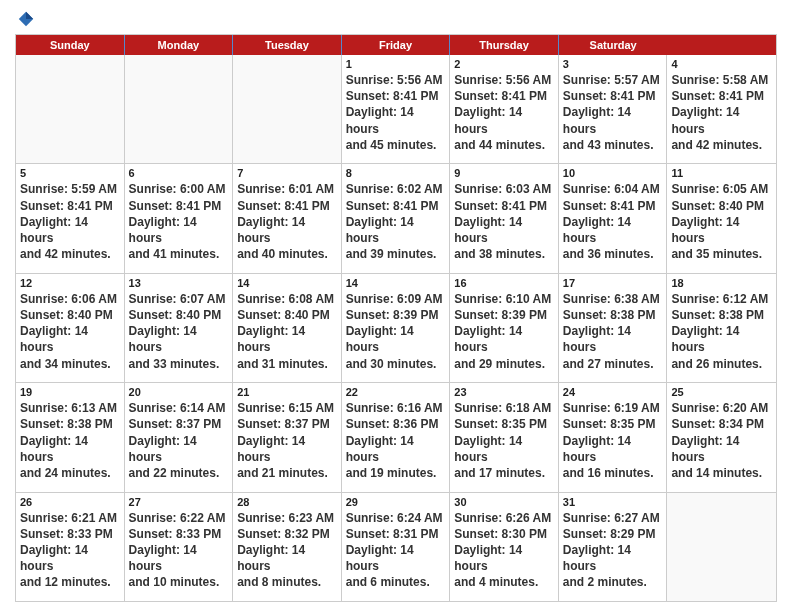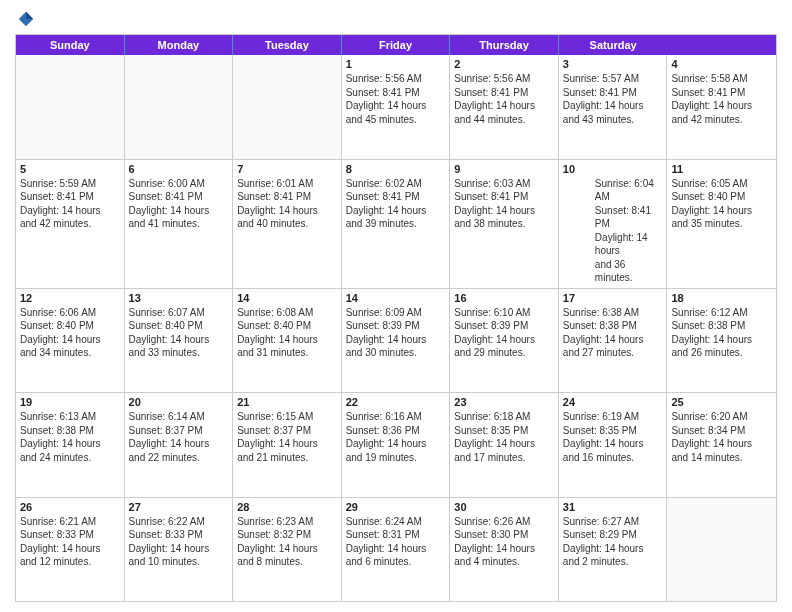--- a/index.html
+++ b/index.html
@@ -53,21 +53,21 @@
     }
     .calendar {
       flex: 1;
       display: flex;
       flex-direction: column;
       border: 1px solid #ccc;
     }
     .cal-header {
       display: grid;
       grid-template-columns: repeat(7, 1fr);
-      background: #6d28d9;
+      background: #b91c1c;
     }
     .cal-header-cell {
       color: #fff;
       font-size: 11px;
       font-weight: bold;
       text-align: center;
       padding: 4px 2px;
       border-right: 1px solid #5588cc;
     }
     .cal-header-cell:last-child { border-right: none; }
@@ -94,23 +94,24 @@
     }
     .cal-cell:last-child { border-right: none; }
     .cal-cell.empty { background: #f9f9f9; }
     .day-num {
       font-size: 11px;
       font-weight: bold;
       margin-bottom: 2px;
       color: #222;
     }
     .day-info {
-      font-size: 10px;
+      font-size: 12px;
       line-height: 1.35;
       color: #333;
+      font-weight: bold;
     }
   </style>
 </head>
 <body>
 
 <div class="page">
   <div class="header">
     <div class="logo">
       <div class="logo-text">
         <svg class="logo-icon" viewBox="0 0 20 20">
@@ -201,21 +202,21 @@
           </div>
           <div class="cal-cell">
             <div class="day-num">9</div>
             <div class="day-info" style="white-space: pre-line;">Sunrise: 6:03 AM
 Sunset: 8:41 PM
 Daylight: 14 hours
 and 38 minutes.</div>
           </div>
           <div class="cal-cell">
             <div class="day-num">10</div>
-            <div class="day-info" style="white-space: pre-line; margin-left: 32px;">Sunrise: 6:04 AM
+            <div class="day-info" style="white-space: pre-line;">Sunrise: 6:04 AM
 Sunset: 8:41 PM
 Daylight: 14 hours
 and 36 minutes.</div>
           </div>
           <div class="cal-cell">
             <div class="day-num">11</div>
             <div class="day-info" style="white-space: pre-line;">Sunrise: 6:05 AM
 Sunset: 8:40 PM
 Daylight: 14 hours
 and 35 minutes.</div>

